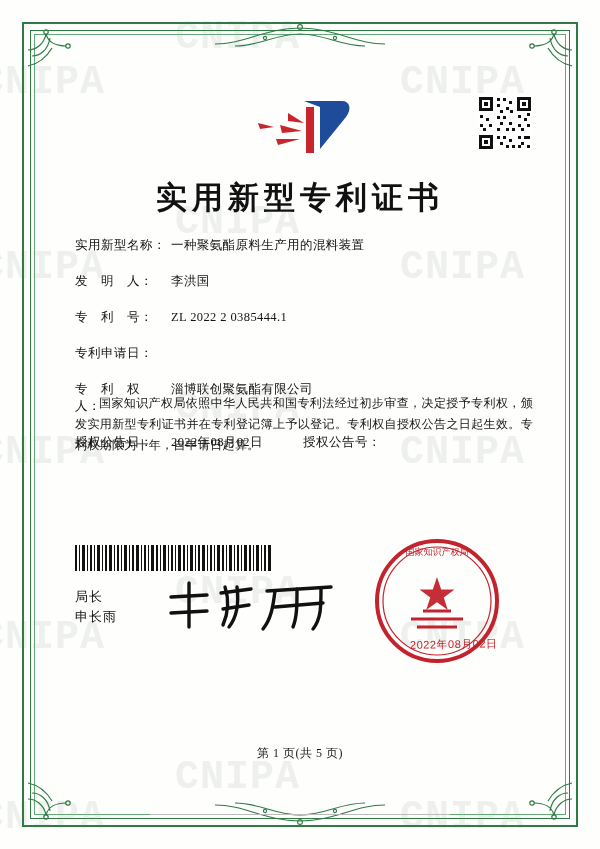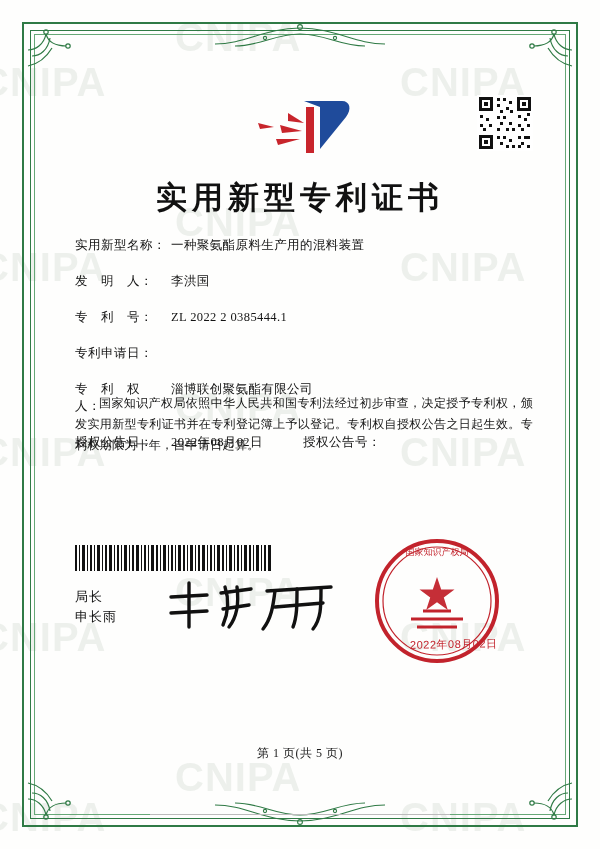--- a/index.html
+++ b/index.html
@@ -25,21 +25,21 @@
   
   .watermarks {
     position: absolute;
     inset: 0;
     overflow: hidden;
     pointer-events: none;
     z-index: 1;
   }
   .wm {
     position: absolute;
-    font-family: Liberation Sans, sans-serif;
+    font-family: Liberation Mono, monospace;
     font-weight: bold;
     font-size: 40px;
     color: rgba(120, 150, 125, 0.13);
     letter-spacing: 1px;
     white-space: nowrap;
   }
 
   
   .frame-outer {
     position: absolute;

